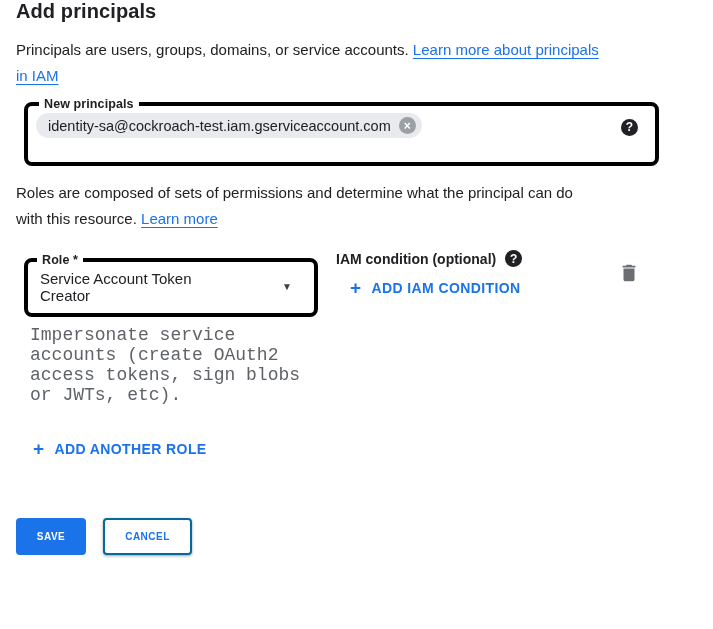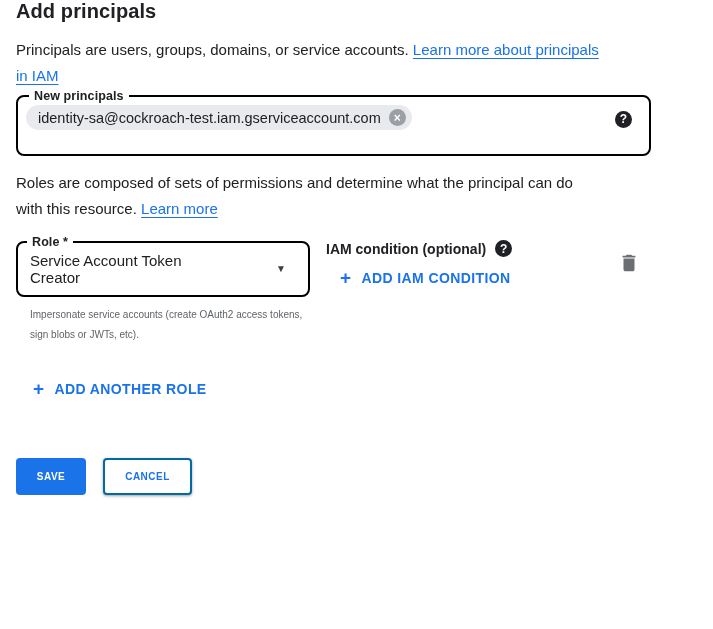--- a/index.html
+++ b/index.html
@@ -23,22 +23,22 @@
   .desc {
     font-size: 15px; line-height: 26px;
     margin: 14px 0 0 0; color: #202124; max-width: 672px;
   }
   .link {
     color: #1a73e8; text-decoration: underline;
     text-underline-offset: 3px; cursor: pointer;
   }
 
   fieldset.outlined {
-    border: 2px solid #000000; border-radius: 8px;
-    margin: 0; min-inline-size: 0;
+    border: 4px solid #000000; border-radius: 8px;
+    margin: 8px; min-inline-size: 0;
   }
   fieldset.outlined legend {
     font-size: 12.5px; font-weight: bold; color: #202124;
     padding: 0 5px; margin-left: 3px; letter-spacing: 0.1px;
   }
 
   
   .np-fieldset {
     width: 635px; margin-left: 4px; margin-top: 15px;
     padding: 0 12px 24px 8px;
@@ -76,25 +76,25 @@
     width: 294px; margin-left: 4px; padding: 0 16px 9px 6px;
   }
   .role-value-row {
     display: flex; align-items: center; justify-content: space-between;
     padding: 3px 4px 0 6px; font-size: 15px; color: #202124; cursor: pointer; gap: 46px;
   }
   .dropdown-arrow {
     font-size: 10px; color: #3c4043; margin-right: 2px; line-height: 1;
   }
   .helper {
-    width: 288px; font-size: 10px; line-height: 20px;
-    color: #5f6368; margin: 8px 0 0 14px;
-  }
-
-  .condition-col { margin-left: 12px; flex: 1 1 auto; }
+    width: 288px; font-size: 18px; line-height: 20px;
+    color: #5f6368; margin: 8px 0 0 14px; font-family: Liberation Mono, monospace;
+  }
+
+  .condition-col { margin-left: 22px; flex: 1 1 auto; }
   .cond-label-row {
     display: flex; align-items: center; gap: 9px;
     font-size: 14px; font-weight: bold; color: #202124; margin-top: 5px;
   }
   .text-btn {
     display: inline-flex; align-items: center;
     color: #1a73e8; font-weight: bold; font-size: 14px;
     letter-spacing: 0.4px; cursor: pointer; user-select: none;
   }
   .plus-glyph {

